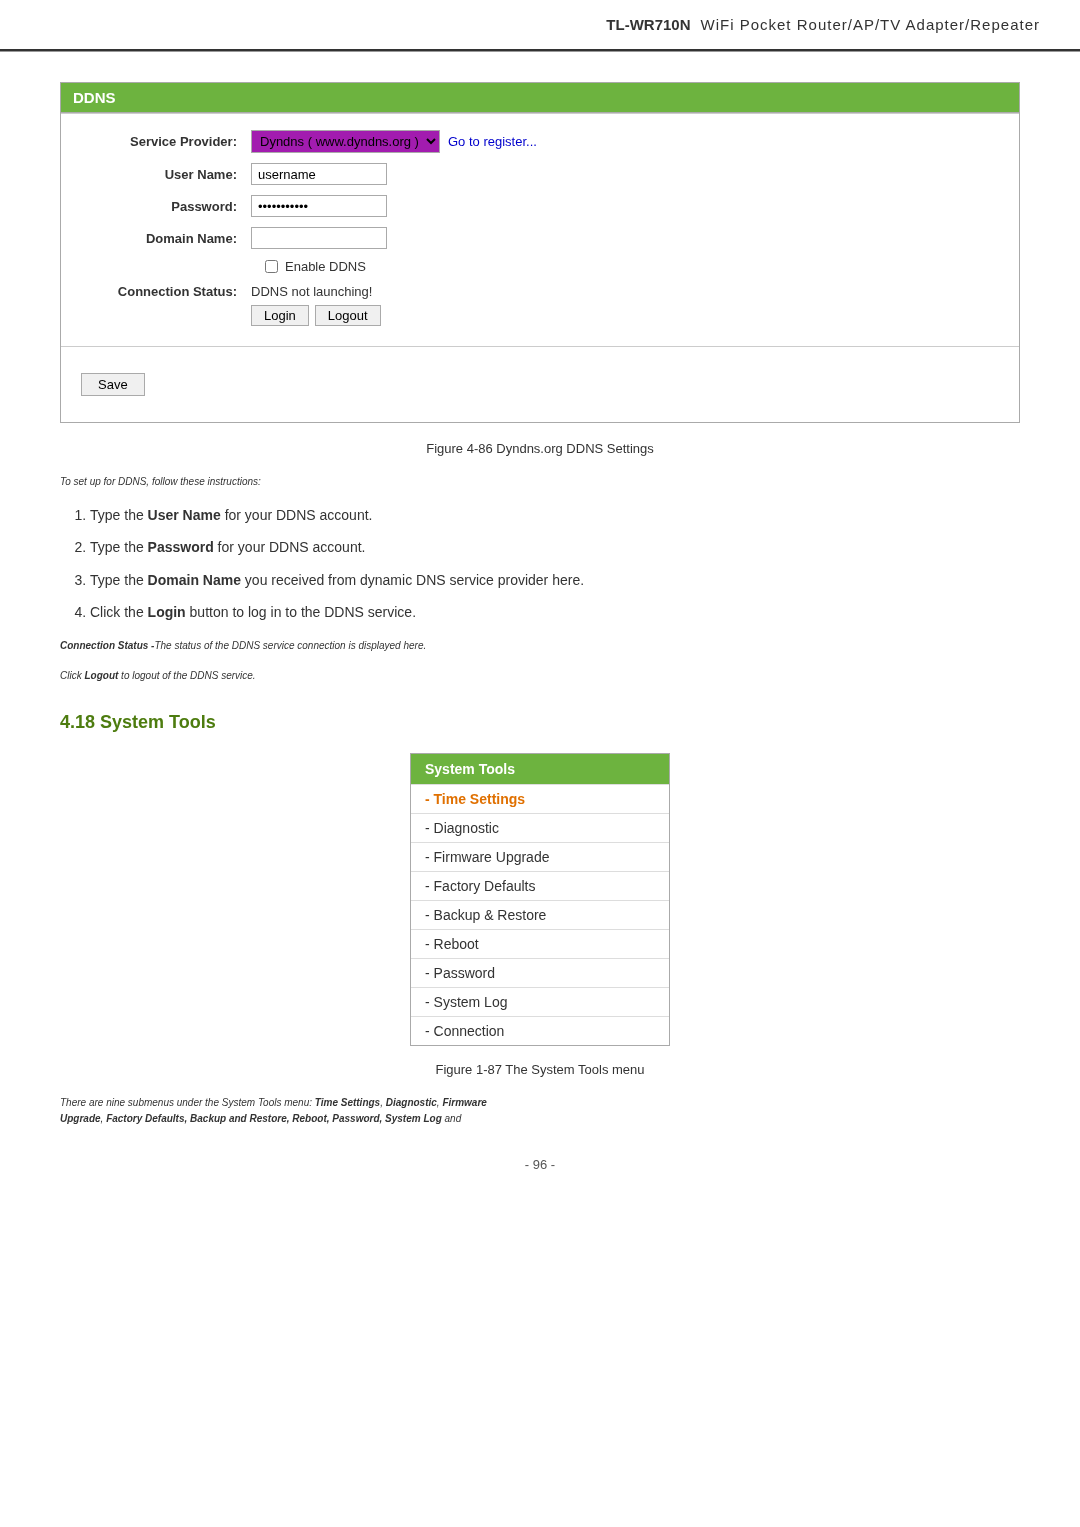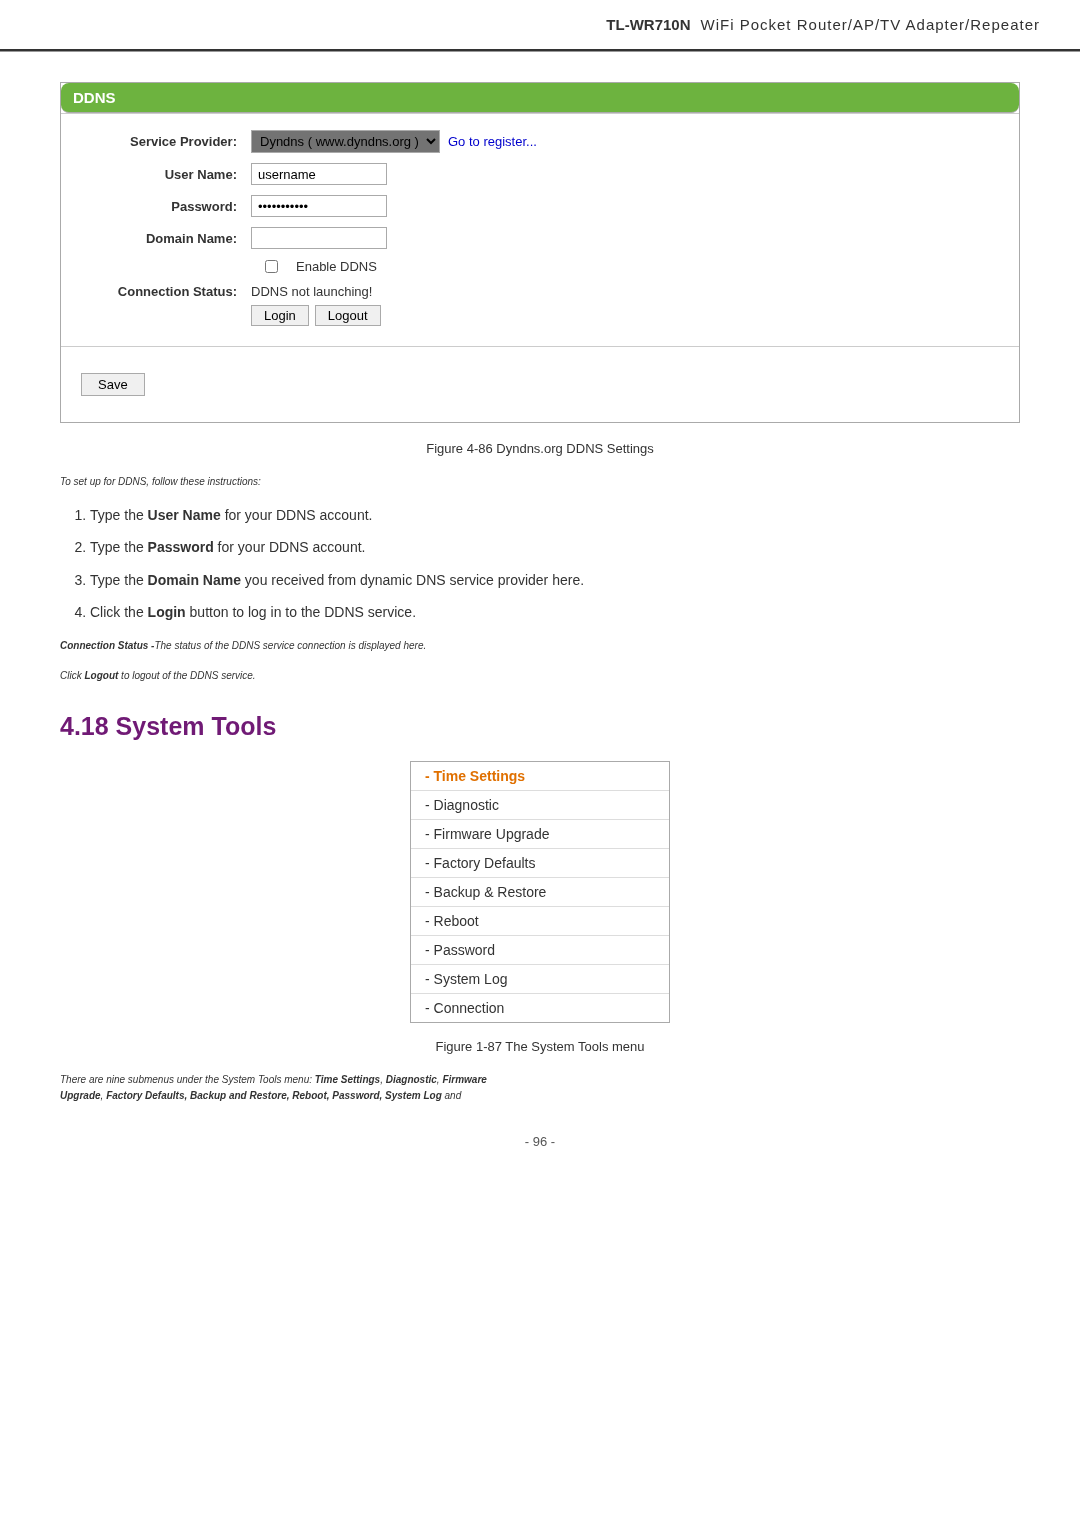--- a/index.html
+++ b/index.html
@@ -41,21 +41,20 @@
       border: 1px solid #aaa;
       margin-bottom: 18px;
     }
     .ddns-title-bar {
       background: #6db33f;
       color: #fff;
       font-weight: bold;
       font-size: 15px;
       padding: 6px 12px;
       border-bottom: 1px solid #aaa;
-      border-radius: 8px;
     }
     .ddns-content {
       padding: 16px 20px 10px 20px;
       border-top: 1px solid #ccc;
     }
     .ddns-row {
       display: flex;
       align-items: center;
       margin-bottom: 10px;
     }
@@ -70,41 +69,41 @@
     }
     .ddns-field {
       display: flex;
       align-items: center;
       gap: 8px;
     }
     .ddns-select {
       font-size: 13px;
       padding: 2px 4px;
       border: 1px solid #aaa;
-      background: #737373;
+      background: #a21caf;
     }
     .ddns-link {
       color: #0000cc;
       font-size: 13px;
       text-decoration: none;
     }
     .ddns-input {
       font-size: 13px;
       padding: 2px 6px;
       border: 1px solid #aaa;
       width: 136px;
       height: 22px;
     }
     .ddns-checkbox-row {
       display: flex;
       align-items: center;
       margin-left: 184px;
       margin-bottom: 10px;
       margin-top: 6px;
-      gap: 18px;
+      gap: 7px;
       font-size: 13px;
     }
     .ddns-status-row {
       display: flex;
       align-items: flex-start;
       margin-bottom: 4px;
     }
     .ddns-status-text {
       font-size: 13px;
       color: #333;
@@ -165,24 +164,24 @@
       margin-bottom: 10px;
       font-size: 14px;
       line-height: 1.6;
     }
     .instruction-list li b {
       font-weight: bold;
     }
 
     
     .section-heading {
-      font-size: 25px;
+      font-size: 18px;
       font-weight: bold;
       margin: 28px 0 20px 0;
-      color: #701a75;
+      color: #4d7c0f;
     }
 
     
     .menu-box {
       border: 1px solid #aaa;
       width: 260px;
       margin: 0 auto 16px auto;
     }
     .menu-title-bar {
       background: #6db33f;
@@ -311,20 +310,21 @@
     <b>Connection Status -</b>The status of the DDNS service connection is displayed here.
   </p>
 
   <p class="body-text">
     Click <b>Logout</b> to logout of the DDNS service.
   </p>
 
   <h2 class="section-heading">4.18  System Tools</h2>
 
   <div class="menu-box">
+    <div class="menu-title-bar">System Tools</div>
     <div class="menu-item active">
       <span class="menu-item-text">- Time Settings</span>
     </div>
     <div class="menu-item">
       <span class="menu-item-text">- Diagnostic</span>
     </div>
     <div class="menu-item">
       <span class="menu-item-text">- Firmware Upgrade</span>
     </div>
     <div class="menu-item">

